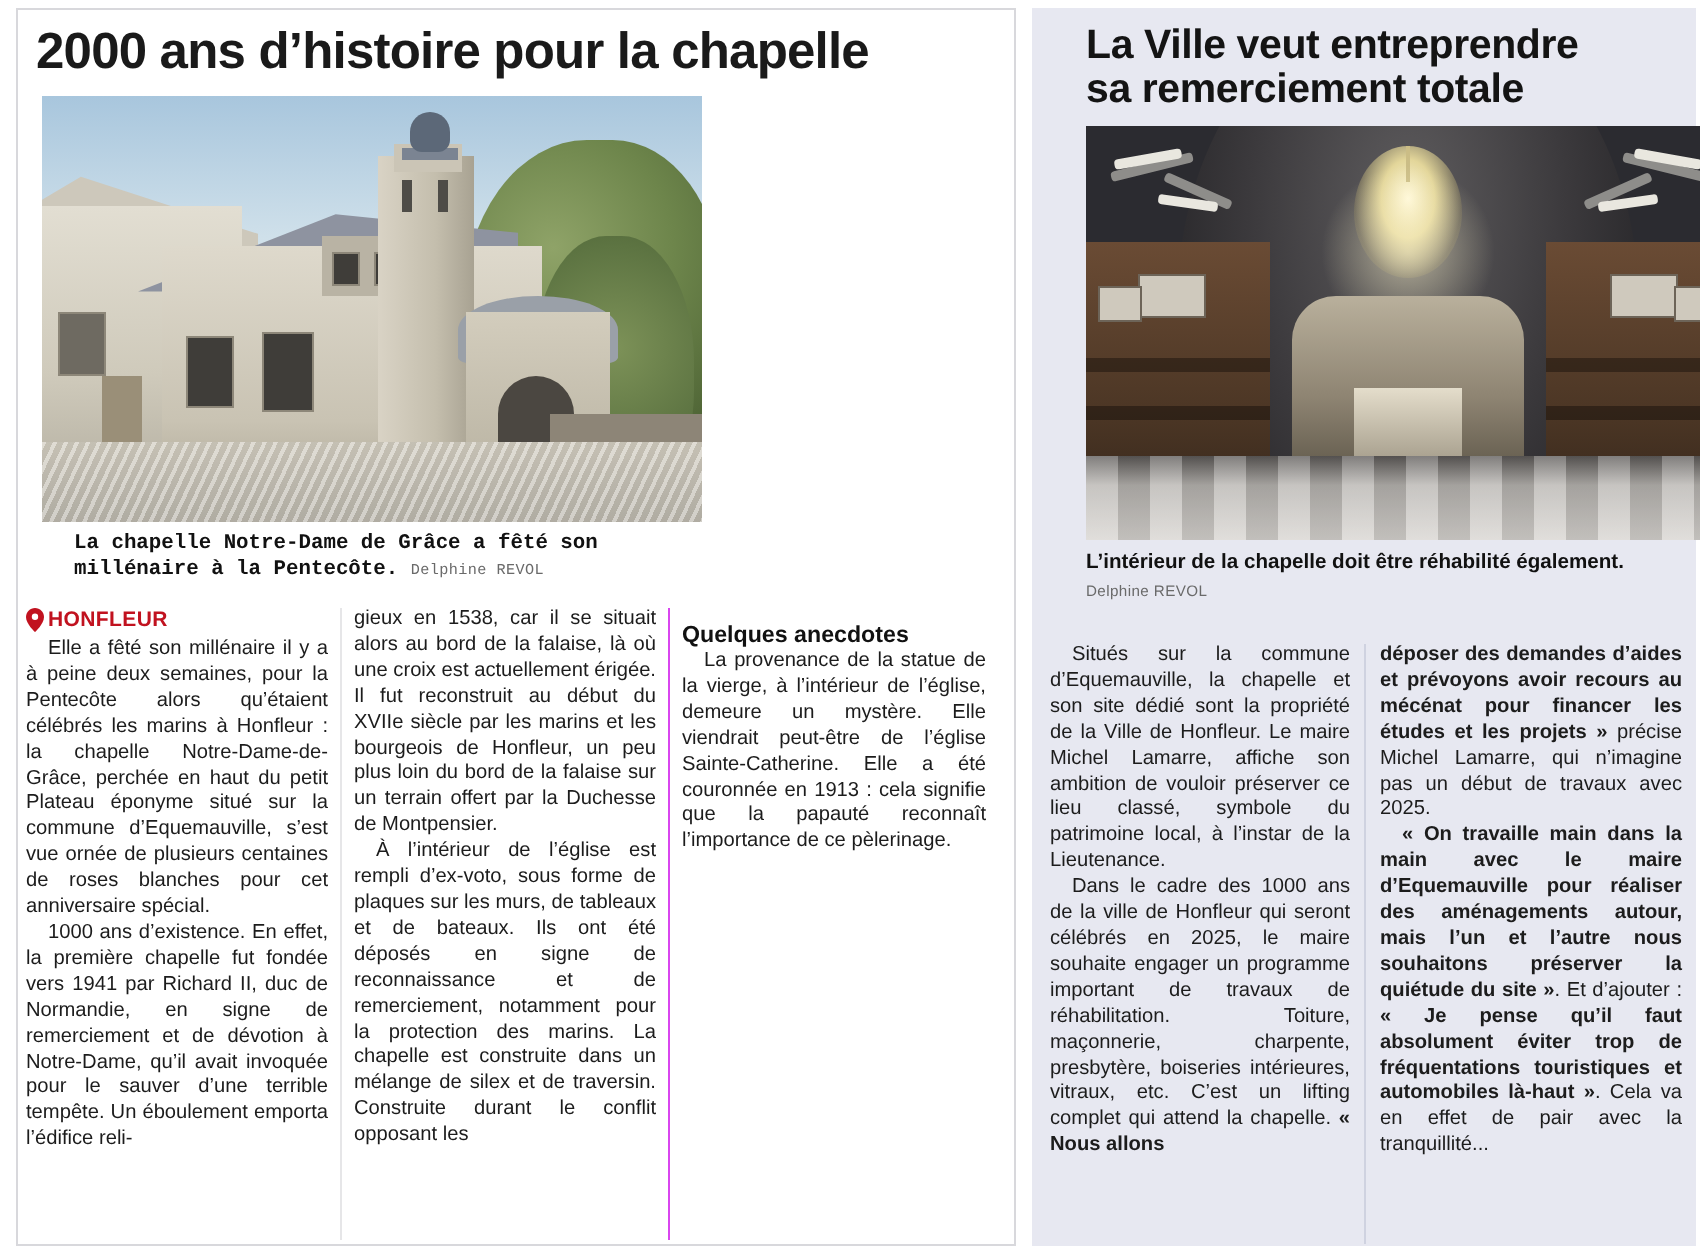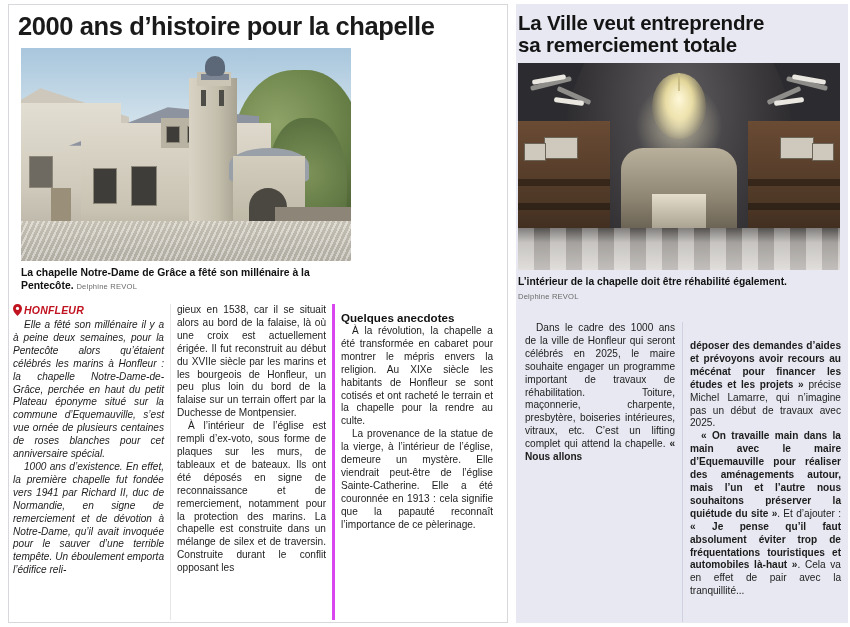--- a/index.html
+++ b/index.html
@@ -136,44 +136,45 @@
     position: absolute; left: 0; bottom: 0; width: 100%; height: 40px;
     background: repeating-linear-gradient(115deg, rgba(255,255,255,.35) 0 2px, rgba(0,0,0,.05) 2px 5px);
   }
   .wall-right-low {
     position: absolute; right: 0; bottom: 28px; width: 76px; height: 26px;
     background: #8d8577;
   }
 
   .caption {
     width: 330px;
-    margin: 5px 0 0 5px;
+    margin: 5px 0 0 21px;
     font-size: 10.4px;
     font-weight: bold;
     color: #111;
     line-height: 1.28;
+    font-family: Liberation Mono, monospace;
   }
   .credit {
     font-size: 7.6px;
     font-weight: normal;
     color: #6a6a6a;
     letter-spacing: .2px;
   }
 
   
   .cols-left {
     position: absolute;
     left: 7px; top: 304px;
     width: 494px; height: 316px;
     display: flex;
     gap: 0px;
   }
   .col { width: 164px; padding: 0 6px; }
-  .col.c1 { border-right: 1px solid #e6e6e8; font-style: italic; }
-  .col.c2 { border-right: 3px solid #d946ef; }
+  .col.c1 { border-right: 1px solid #e6e6e8; }
+  .col.c2 { border-right: 1px solid #d946ef; }
 
   .dateline {
     font-size: 10.5px; font-weight: bold; color: #c1121f;
     letter-spacing: .2px;
     margin: 0 0 3px 0;
     display: flex; align-items: center; gap: 2px;
   }
   .pin { display: inline-block; width: 9px; height: 12px; position: relative; }
   .pin svg { display: block; }
 
@@ -193,21 +194,21 @@
     font-weight: bold;
     color: #111;
   }
 
   
   .article-right {
     position: absolute;
     left: 516px; top: 4px;
     width: 332px; height: 619px;
     background: #e7e8f1;
-    padding: 6px 0;
+    padding: 6px 25px;
   }
   .headline-right {
     font-size: 20.5px;
     font-weight: bold;
     color: #141414;
     line-height: 1.08;
     letter-spacing: -0.2px;
     margin: 2px 0 7px 2px;
   }
   .photo-right {
@@ -300,21 +301,21 @@
   .colr.cr1 { border-right: 1px solid #cfd2e0; }
   p.bodyr {
     margin: 0;
     font-size: 10.1px;
     line-height: 12.9px;
     color: #1c1c1c;
     text-align: justify;
     text-indent: 11px;
     hyphens: auto;
   }
-  p.bodyr.noind { text-indent: 0; margin-top: 18px; }
+  p.bodyr.noind { text-indent: 0; }
   .q { font-weight: bold; }
 </style>
 </head>
 <body>
 
 <div id="page">
 
   <div class="article-left">
 
     <div class="headline-left">2000 ans d’histoire pour la chapelle</div>
@@ -370,21 +371,20 @@
       <p class="body">1000 ans d’existence. En effet, la première chapelle fut fondée vers 1941 par Richard II, duc de Normandie, en signe de remerciement et de dévotion à Notre-Dame, qu’il avait invoquée pour le sauver d’une terrible tempête. Un éboulement emporta l’édifice reli-</p>
     </div>
 
     <div class="col c2">
       <p class="body noind">gieux en 1538, car il se situait alors au bord de la falaise, là où une croix est actuellement érigée. Il fut reconstruit au début du XVIIe siècle par les marins et les bourgeois de Honfleur, un peu plus loin du bord de la falaise sur un terrain offert par la Duchesse de Montpensier.</p>
       <p class="body">À l’intérieur de l’église est rempli d’ex-voto, sous forme de plaques sur les murs, de tableaux et de bateaux. Ils ont été déposés en signe de reconnaissance et de remerciement, notamment pour la protection des marins. La chapelle est construite dans un mélange de silex et de traversin. Construite durant le conflit opposant les</p>
     </div>
 
     <div class="col c3">
       <h3 class="sub">Quelques anecdotes</h3>
-      <p class="body">À la révolution, la chapelle a été transformée en cabaret pour montrer le mépris envers la religion. Au XIXe siècle les habitants de Honfleur se sont cotisés et ont racheté le terrain et la chapelle pour la rendre au culte.</p>
       <p class="body">La provenance de la statue de la vierge, à l’intérieur de l’église, demeure un mystère. Elle viendrait peut-être de l’église Sainte-Catherine. Elle a été couronnée en 1913 : cela signifie que la papauté reconnaît l’importance de ce pèlerinage.</p>
 
     </div>
   </div>
 
   <div class="article-right">
     <div class="headline-right">
       <div>La Ville veut entreprendre</div>
       <div>sa remerciement totale</div>
     </div>
@@ -432,20 +432,21 @@
     </div>
 
     <div class="caption-right">
       <span>L’intérieur de la chapelle doit être réhabilité également.</span><br>
       <span class="credit">Delphine REVOL</span>
     </div>
   </div>
 
   <div class="cols-right">
     <div class="colr cr1">
+      <p class="bodyr">Situés sur la commune d’Equemauville, la chapelle et son site dédié sont la propriété de la Ville de Honfleur. Le maire Michel Lamarre, affiche son ambition de vouloir préserver ce lieu classé, symbole du patrimoine local, à l’instar de la Lieutenance.</p>
       <p class="bodyr"><span>Dans le cadre des 1000 ans de la ville de Honfleur qui seront célébrés en 2025, le maire souhaite engager un programme important de travaux de réhabilitation. Toiture, maçonnerie, charpente, presbytère, boiseries intérieures, vitraux, etc. C’est un lifting complet qui attend la chapelle. </span><span class="q">« Nous allons</span></p>
     </div>
     <div class="colr cr2">
       <p class="bodyr noind"><span class="q">déposer des demandes d’aides et prévoyons avoir recours au mécénat pour financer les études et les projets »</span><span> précise Michel Lamarre, qui n’imagine pas un début de travaux avec 2025.</span></p>
       <p class="bodyr"><span class="q">« On travaille main dans la main avec le maire d’Equemauville pour réaliser des aménagements autour, mais l’un et l’autre nous souhaitons préserver la quiétude du site »</span><span>. Et d’ajouter : </span><span class="q">« Je pense qu’il faut absolument éviter trop de fréquentations touristiques et automobiles là-haut »</span><span>. Cela va en effet de pair avec la tranquillité...</span></p>
     </div>
   </div>
 
 </div>
 

